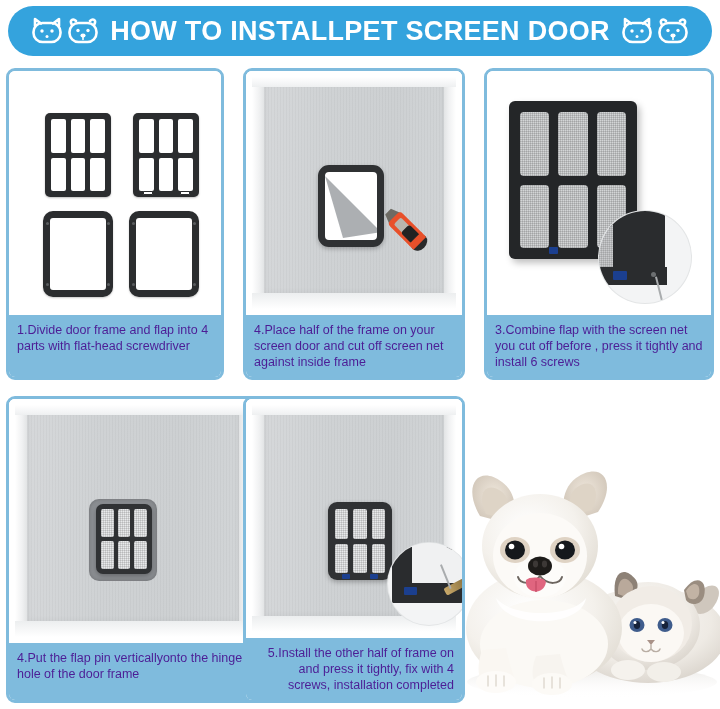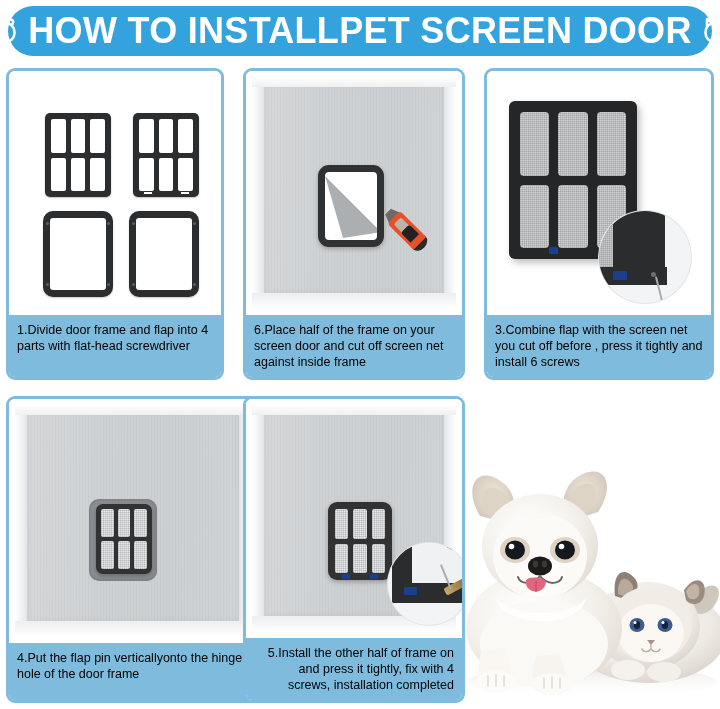--- a/index.html
+++ b/index.html
@@ -11,21 +11,21 @@
   }
   .page { position:relative; width:720px; height:709px; background:#fff; }
 
   
   .header {
     position:absolute; left:8px; top:6px; width:704px; height:50px;
     background:#34a3dd; border-radius:25px;
     display:flex; align-items:center; justify-content:center; gap:10px;
   }
   .header-title {
-    color:#ffffff; font-size:36px; font-weight:bold;
+    color:#ffffff; font-size:27px; font-weight:bold;
     letter-spacing:0.3px; white-space:nowrap;
     font-family:"Liberation Sans", sans-serif;
   }
   .pet-icons { display:flex; align-items:center; gap:2px; }
   .pet-icons svg { display:block; }
 
   
   .card {
     position:absolute;
     border:3px solid #7fbbdd;
@@ -35,21 +35,21 @@
     display:flex; flex-direction:column;
   }
   .card-img {
     position:relative;
     flex:1 1 auto;
     background:#ffffff;
     overflow:hidden;
   }
   .card-caption {
     background:#7fbbdd;
-    color:#000000;
+    color:#4c1d95;
     font-size:12.5px;
     line-height:16px;
     padding:7px 8px 8px 8px;
     font-family:"Liberation Sans", sans-serif;
   }
 
   
   #card1 { left:6px;   top:68px;  width:218px; height:312px; }
   #card2 { left:243px; top:68px;  width:222px; height:312px; }
   #card3 { left:484px; top:68px;  width:230px; height:312px; }
@@ -315,21 +315,21 @@
             <polygon points="6,26 16,22 16,38 6,34" fill="#6d6a63"></polygon>
             <rect x="14" y="21" width="34" height="18" rx="4" fill="#e8502a"></rect>
             <rect x="19" y="25" width="22" height="10" rx="2" fill="#b9b5ad"></rect>
             <rect x="30" y="24" width="16" height="12" rx="3" fill="#222"></rect>
             <ellipse cx="50" cy="30" rx="7" ry="9" fill="#2a2a2a"></ellipse>
             <rect x="44" y="21" width="7" height="18" fill="#e8502a"></rect>
           </g>
         </svg>
       </div>
     </div>
-    <div class="card-caption">6.Place half of the frame on your screen door and cut off screen net against inside frame</div>
+    <div class="card-caption">4.Place half of the frame on your screen door and cut off screen net against inside frame</div>
   </div>
 
   <div class="card" id="card3">
     <div class="card-img">
 
       <div class="net-flap" style="left:22px; top:30px; width:128px; height:158px;">
         <div class="pane"></div>
         <div class="pane"></div>
         <div class="pane"></div>
         <div class="pane"></div>

